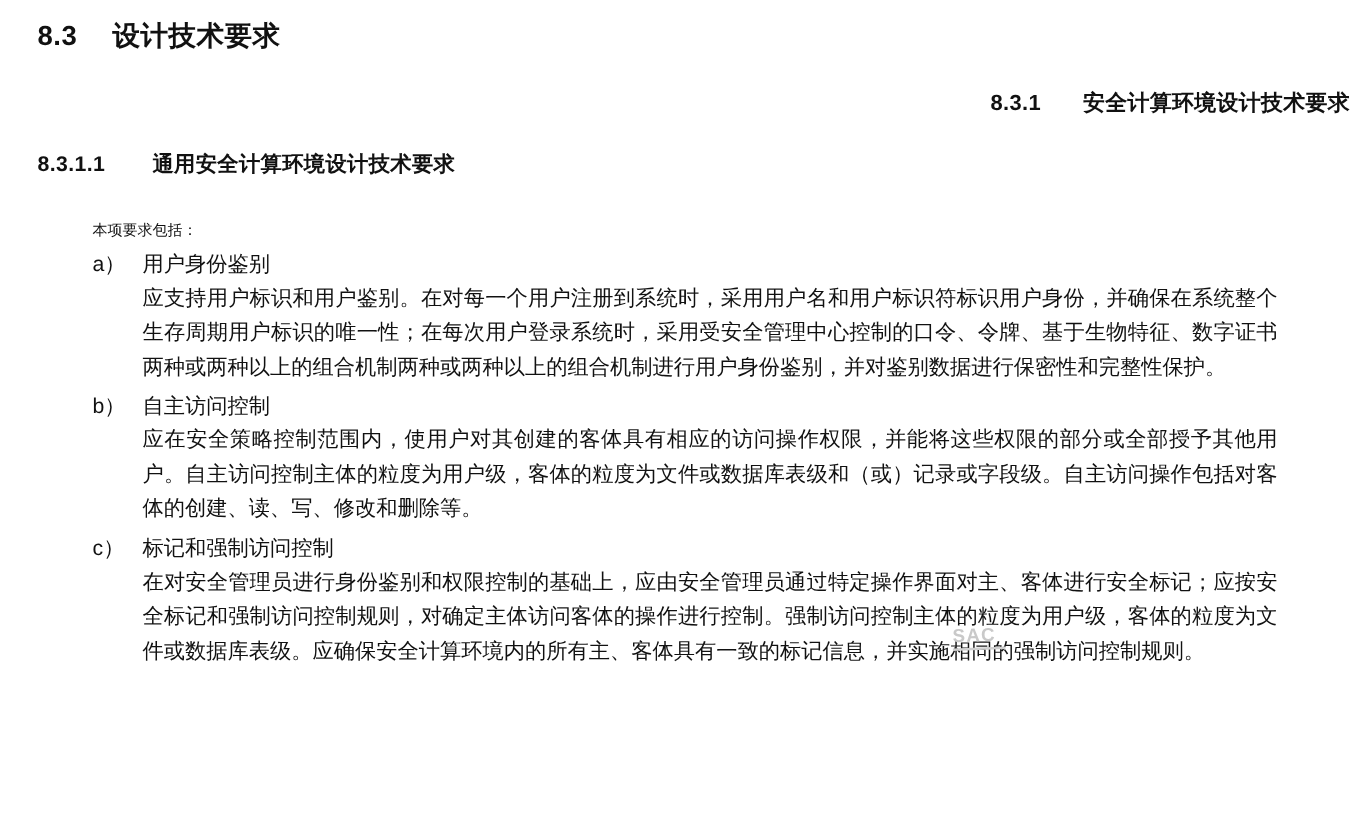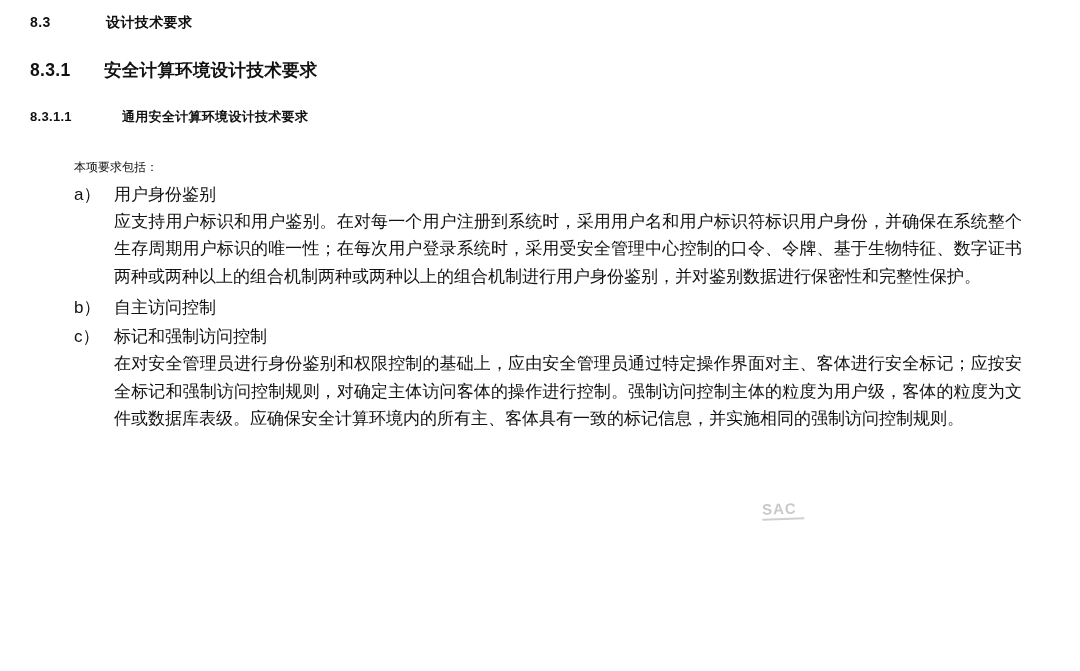--- a/index.html
+++ b/index.html
@@ -17,46 +17,46 @@
   }
   .page {
     position: relative;
     width: 1080px;
     height: 671px;
     padding: 0;
     box-sizing: border-box;
   }
   
   .h2 {
-    font-size: 14px;
+    font-size: 22px;
     font-weight: bold;
     letter-spacing: 0.4px;
     margin: 14px 0 0 30px;
     display: flex;
     align-items: baseline;
-    gap: 16px;
   }
   .h2 .num {
     min-width: 60px;
     display: inline-block;
   }
   .h3 {
     font-size: 17.5px;
     font-weight: bold;
     letter-spacing: 0.3px;
     margin: 26px 0 0 30px;
     display: flex;
     align-items: baseline;
+    justify-content: flex-end;
   }
   .h3 .num {
     min-width: 74px;
     display: inline-block;
   }
   .h4 {
-    font-size: 13px;
+    font-size: 17px;
     font-weight: bold;
     letter-spacing: 0.3px;
     margin: 26px 0 0 30px;
     display: flex;
     align-items: baseline;
   }
   .h4 .num {
     min-width: 92px;
     display: inline-block;
   }
@@ -144,20 +144,21 @@
           <span class="marker">a）</span>
           <span>用户身份鉴别</span>
         </div>
         <div class="item-body"><span>应支持用户标识和用户鉴别。在对每一个用户注册到系统时，采用用户名和用户标识符标识用户身份，并确保在系统整个生存周期用户标识的唯一性；在每次用户登录系统时，采用受</span><b>安全管理中心控制</b><span>的口令、</span><b>令牌</b><span>、</span><b>基于生物特征</b><span>、</span><b>数字证书</b><span>两种或两种以上的组合机制</span><b>两种或两种以上的组合机制</b><span>进行用户身份鉴别，并对鉴别数据进行保密性和完整性保护。</span></div>
       </div>
       <div class="item">
         <div class="item-head">
           <span class="marker">b）</span>
           <span>自主访问控制</span>
         </div>
+        <div class="item-body"><span>应在安全策略控制范围内，使用户对其创建的客体具有相应的访问操作权限，并能将这些权限的部分或全部授予其他用户。自主访问控制主体的粒度为用户级，客体的粒度为文件或数据库表级和</span><b>（或）记录或字段级</b><span>。自主访问操作包括对客体的创建、读、写、修改和删除等。</span></div>
       </div>
       <div class="item">
         <div class="item-head">
           <span class="marker">c）</span>
           <span>标记和强制访问控制</span>
         </div>
         <div class="item-body"><span>在对安全管理员进行身份鉴别和权限控制的基础上，应由安全管理员通过特定操作界面对主、客体进行安全标记；应按安全标记和强制访问控制规则，对确定主体访问客体的操作进行控制。强制访问控制主体的粒度为用户级，客体的粒度为文件或数据库表级。应确保安全计算环境内的所有主、客体具有一致的标记信息，并实施相同的强制访问控制规则。</span></div>
       </div>
     </div>
 

